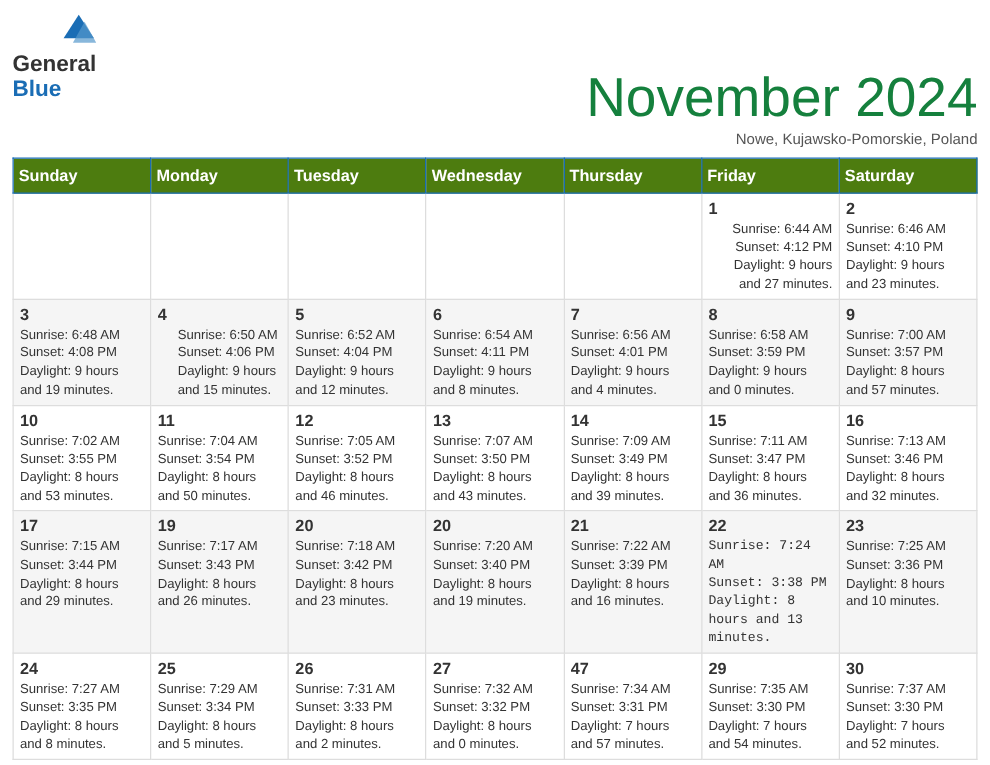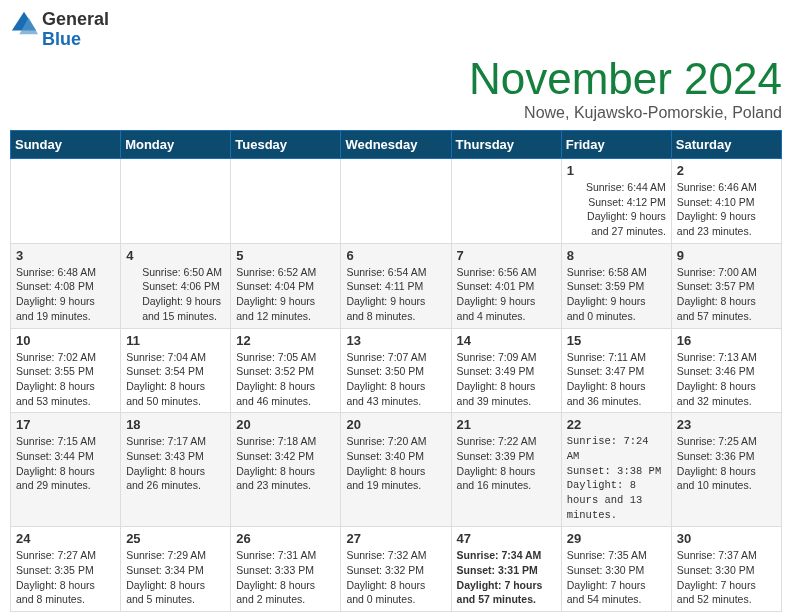--- a/index.html
+++ b/index.html
@@ -11,22 +11,23 @@
       padding: 10px;
     }
     .header-area {
       display: flex;
       align-items: flex-start;
       justify-content: space-between;
       margin-bottom: 8px;
     }
     .logo {
       display: flex;
-      align-items: flex-start;
+      align-items: flex-end;
       gap: 4px;
+      flex-direction: column;
     }
     .logo-text {
       display: flex;
       flex-direction: column;
       line-height: 1.1;
     }
     .logo-general {
       font-size: 18px;
       font-weight: bold;
       color: #333;
@@ -43,30 +44,30 @@
     .title-area {
       text-align: right;
     }
     .month-title {
       font-size: 44px;
       font-weight: normal;
       color: #15803d;
       margin-top: 44px;
     }
     .location-title {
-      font-size: 16px;
+      font-size: 12px;
       color: #555;
     }
     .calendar {
       width: 100%;
       border-collapse: collapse;
       border: 1px solid #ccc;
     }
     .calendar th {
-      background: #0c4a6e;
+      background: #4d7c0f;
       color: #fff;
       padding: 6px 4px;
       font-size: 13px;
       font-weight: bold;
       text-align: left;
       border: 1px solid #1a6db5;
     }
     .calendar td {
       vertical-align: top;
       padding: 4px 5px;
@@ -238,21 +239,21 @@
         </td>
       </tr>
       <tr>
         <td>
           <span class="day-number">17</span>
           <div class="day-info" style="white-space: pre-line;">Sunrise: 7:15 AM
 Sunset: 3:44 PM
 Daylight: 8 hours and 29 minutes.</div>
         </td>
         <td>
-          <span class="day-number">18</span>
+          <span class="day-number">19</span>
           <div class="day-info" style="white-space: pre-line;">Sunrise: 7:17 AM
 Sunset: 3:43 PM
 Daylight: 8 hours and 26 minutes.</div>
         </td>
         <td>
           <span class="day-number">20</span>
           <div class="day-info" style="white-space: pre-line;">Sunrise: 7:18 AM
 Sunset: 3:42 PM
 Daylight: 8 hours and 23 minutes.</div>
         </td>
@@ -301,21 +302,21 @@
 Daylight: 8 hours and 2 minutes.</div>
         </td>
         <td>
           <span class="day-number">27</span>
           <div class="day-info" style="white-space: pre-line;">Sunrise: 7:32 AM
 Sunset: 3:32 PM
 Daylight: 8 hours and 0 minutes.</div>
         </td>
         <td>
           <span class="day-number">47</span>
-          <div class="day-info" style="white-space: pre-line; font-weight: bold;">Sunrise: 7:34 AM
+          <div class="day-info" style="white-space: pre-line;">Sunrise: 7:34 AM
 Sunset: 3:31 PM
 Daylight: 7 hours and 57 minutes.</div>
         </td>
         <td>
           <span class="day-number">29</span>
           <div class="day-info" style="white-space: pre-line;">Sunrise: 7:35 AM
 Sunset: 3:30 PM
 Daylight: 7 hours and 54 minutes.</div>
         </td>
         <td>

